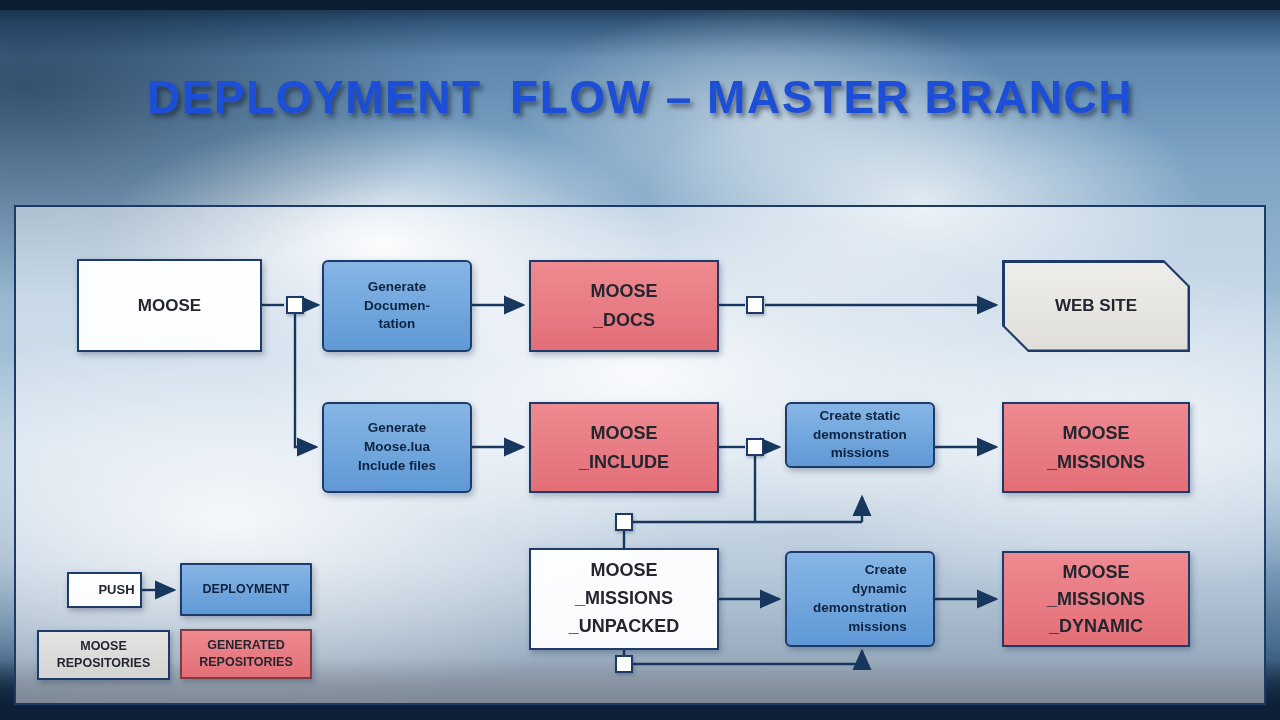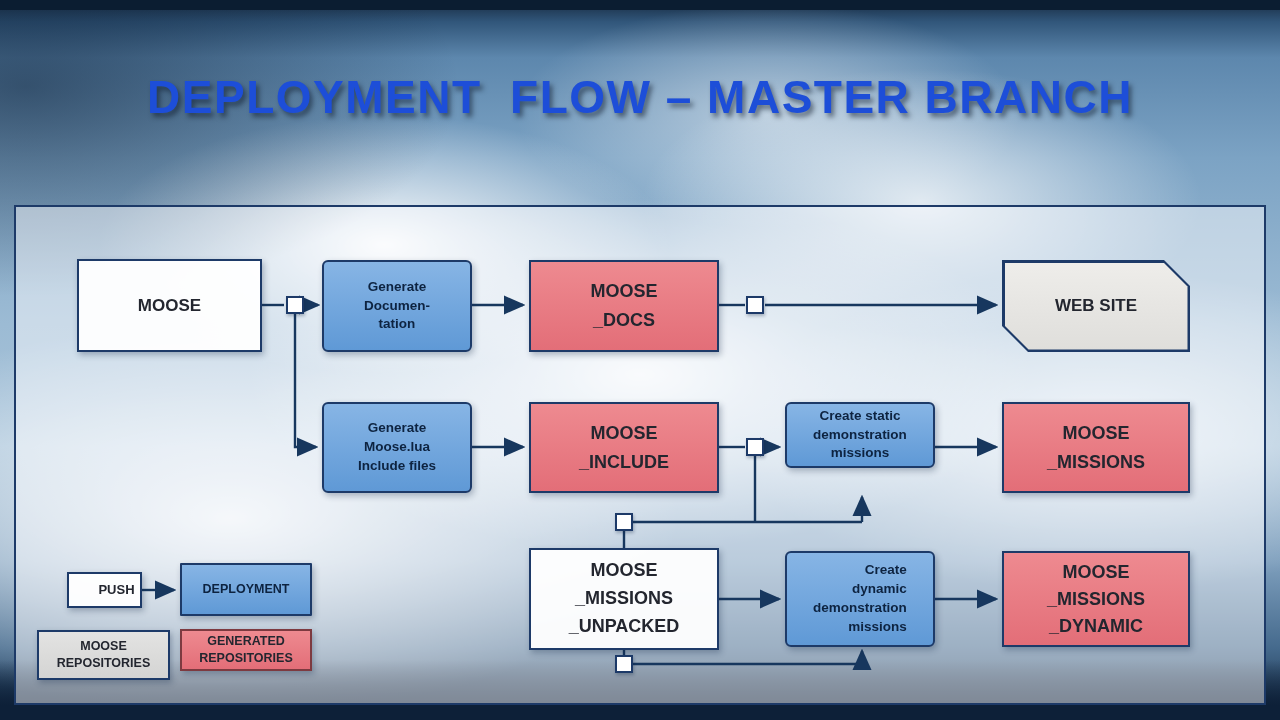--- a/index.html
+++ b/index.html
@@ -69,21 +69,21 @@
 
   .jsq{position:absolute;width:18px;height:18px;box-sizing:border-box;background:#ffffff;
     border:2.5px solid #1d3a68;box-shadow:1px 2px 3px rgba(20,40,70,0.3);}
   .j-a{left:270px;top:89px;} .j-b{left:730px;top:89px;} .j-c{left:730px;top:231px;}
   .j-d{left:599px;top:306px;} .j-e{left:599px;top:448px;}
 
   
   .n-push{left:51px;top:365px;width:75px;height:36px;padding-left:24px;}
   .n-deploy{left:164px;top:356px;width:132px;height:53px;border-radius:1px;}
   .n-edited{left:21px;top:423px;width:133px;height:50px;}
-  .n-generated{left:164px;top:422px;width:132px;height:42px;}
+  .n-generated{left:164px;top:422px;width:132px;height:50px;}
   .legend-dark{color:#23262f;}
   .legend-blue{color:#0d2340;}
 </style>
 </head>
 <body>
 
 <div class="top-bar"></div>
 <div class="bottom-shade"></div>
 
 <h1 class="title">DEPLOYMENT  FLOW – MASTER BRANCH</h1>

